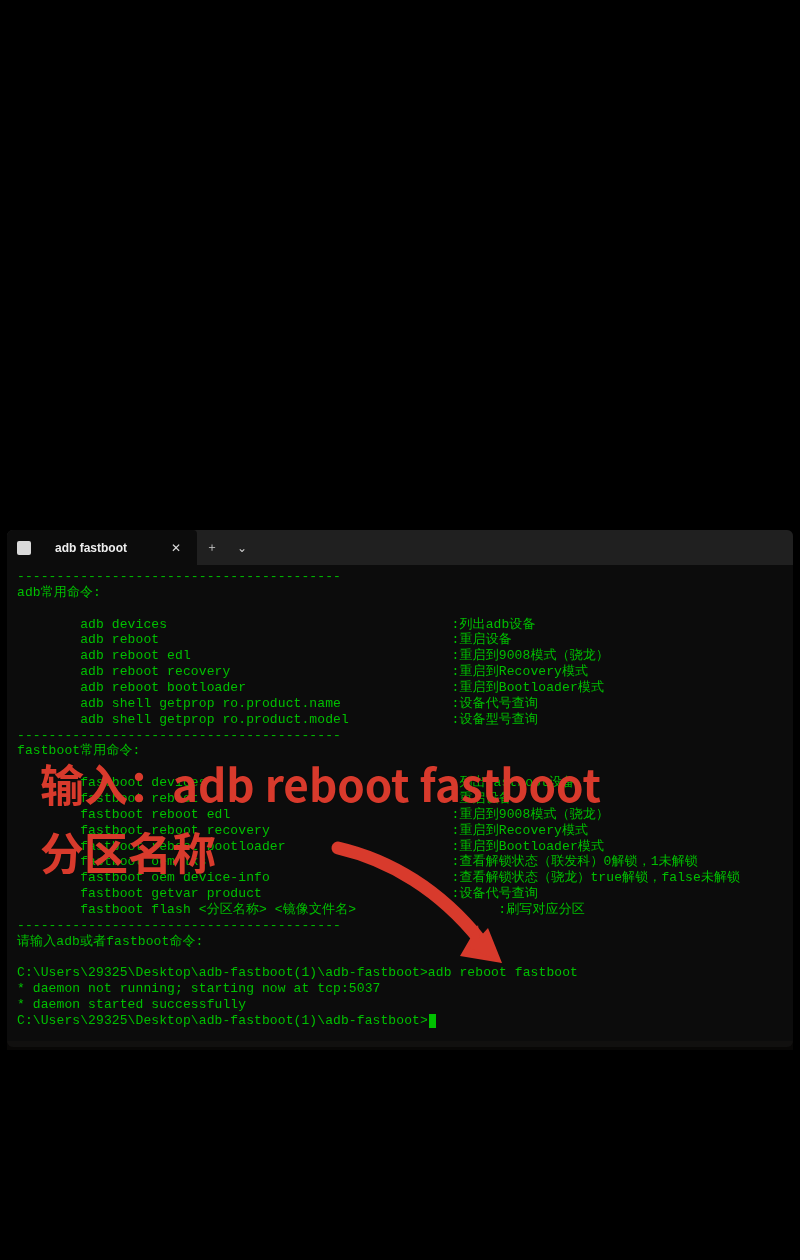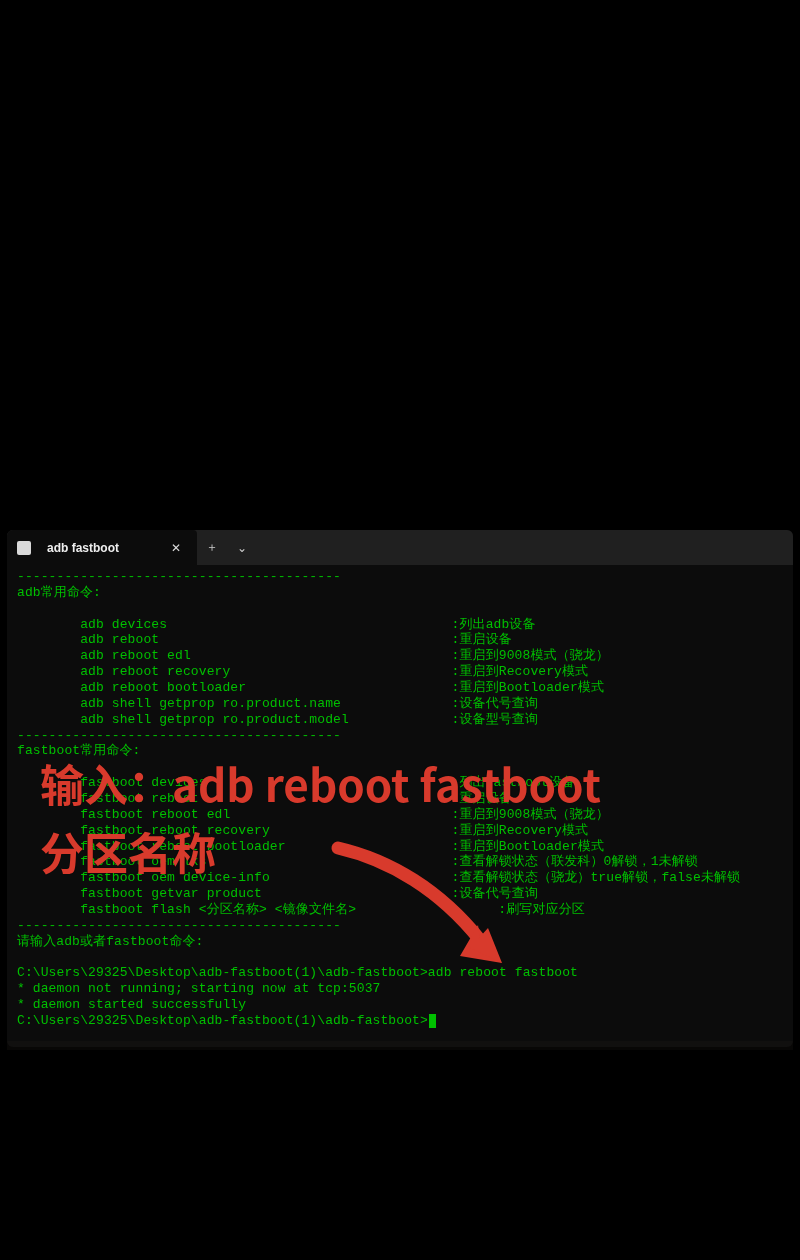--- a/index.html
+++ b/index.html
@@ -40,21 +40,21 @@
     font-size: 12px;
     user-select: none;
   }
   .tab {
     display: flex;
     align-items: center;
     height: 35px;
     padding: 0 10px 0 10px;
     background: #0c0c0c;
     min-width: 190px;
-    gap: 16px;
+    gap: 24px;
     border-top-left-radius: 4px;
     border-top-right-radius: 4px;
   }
   .tab-icon {
     width: 14px; height: 14px;
     background: #d9d9d9;
     border-radius: 2px;
     position: relative;
     flex: none;
   }

